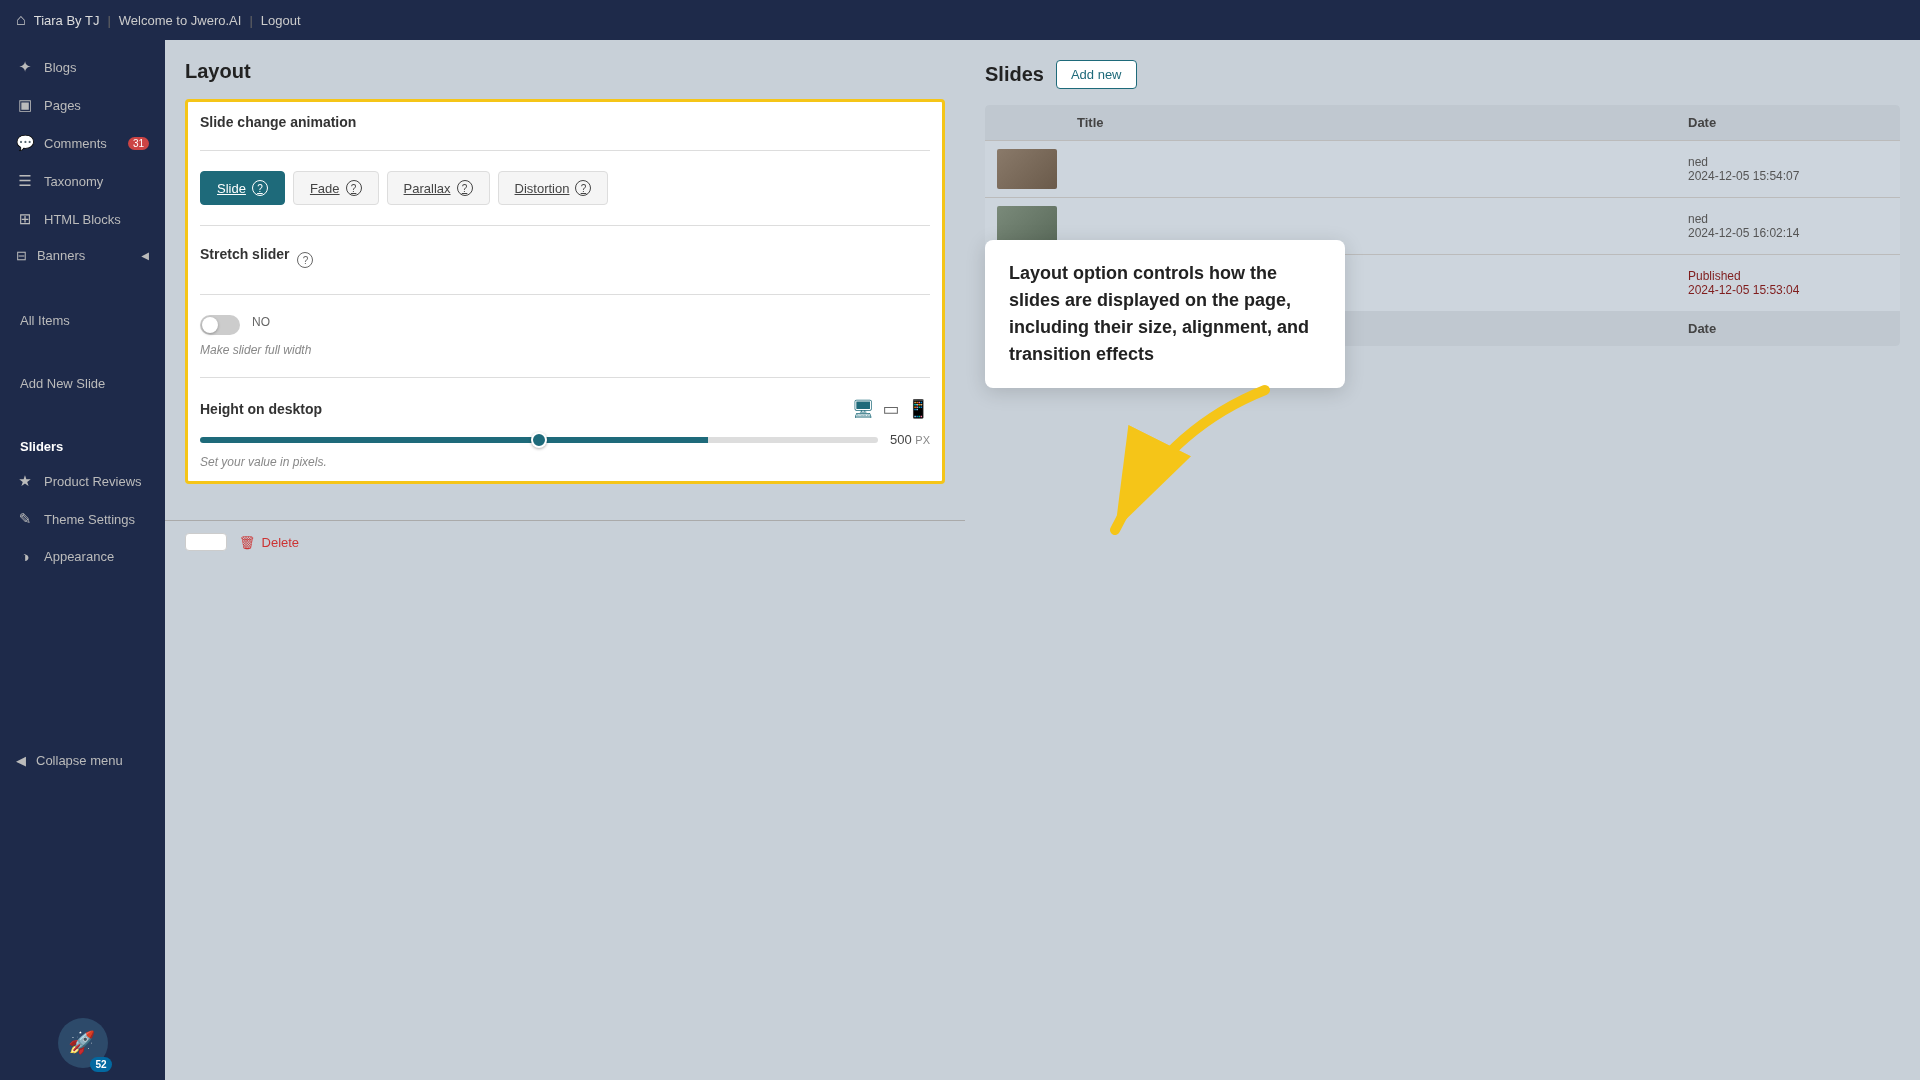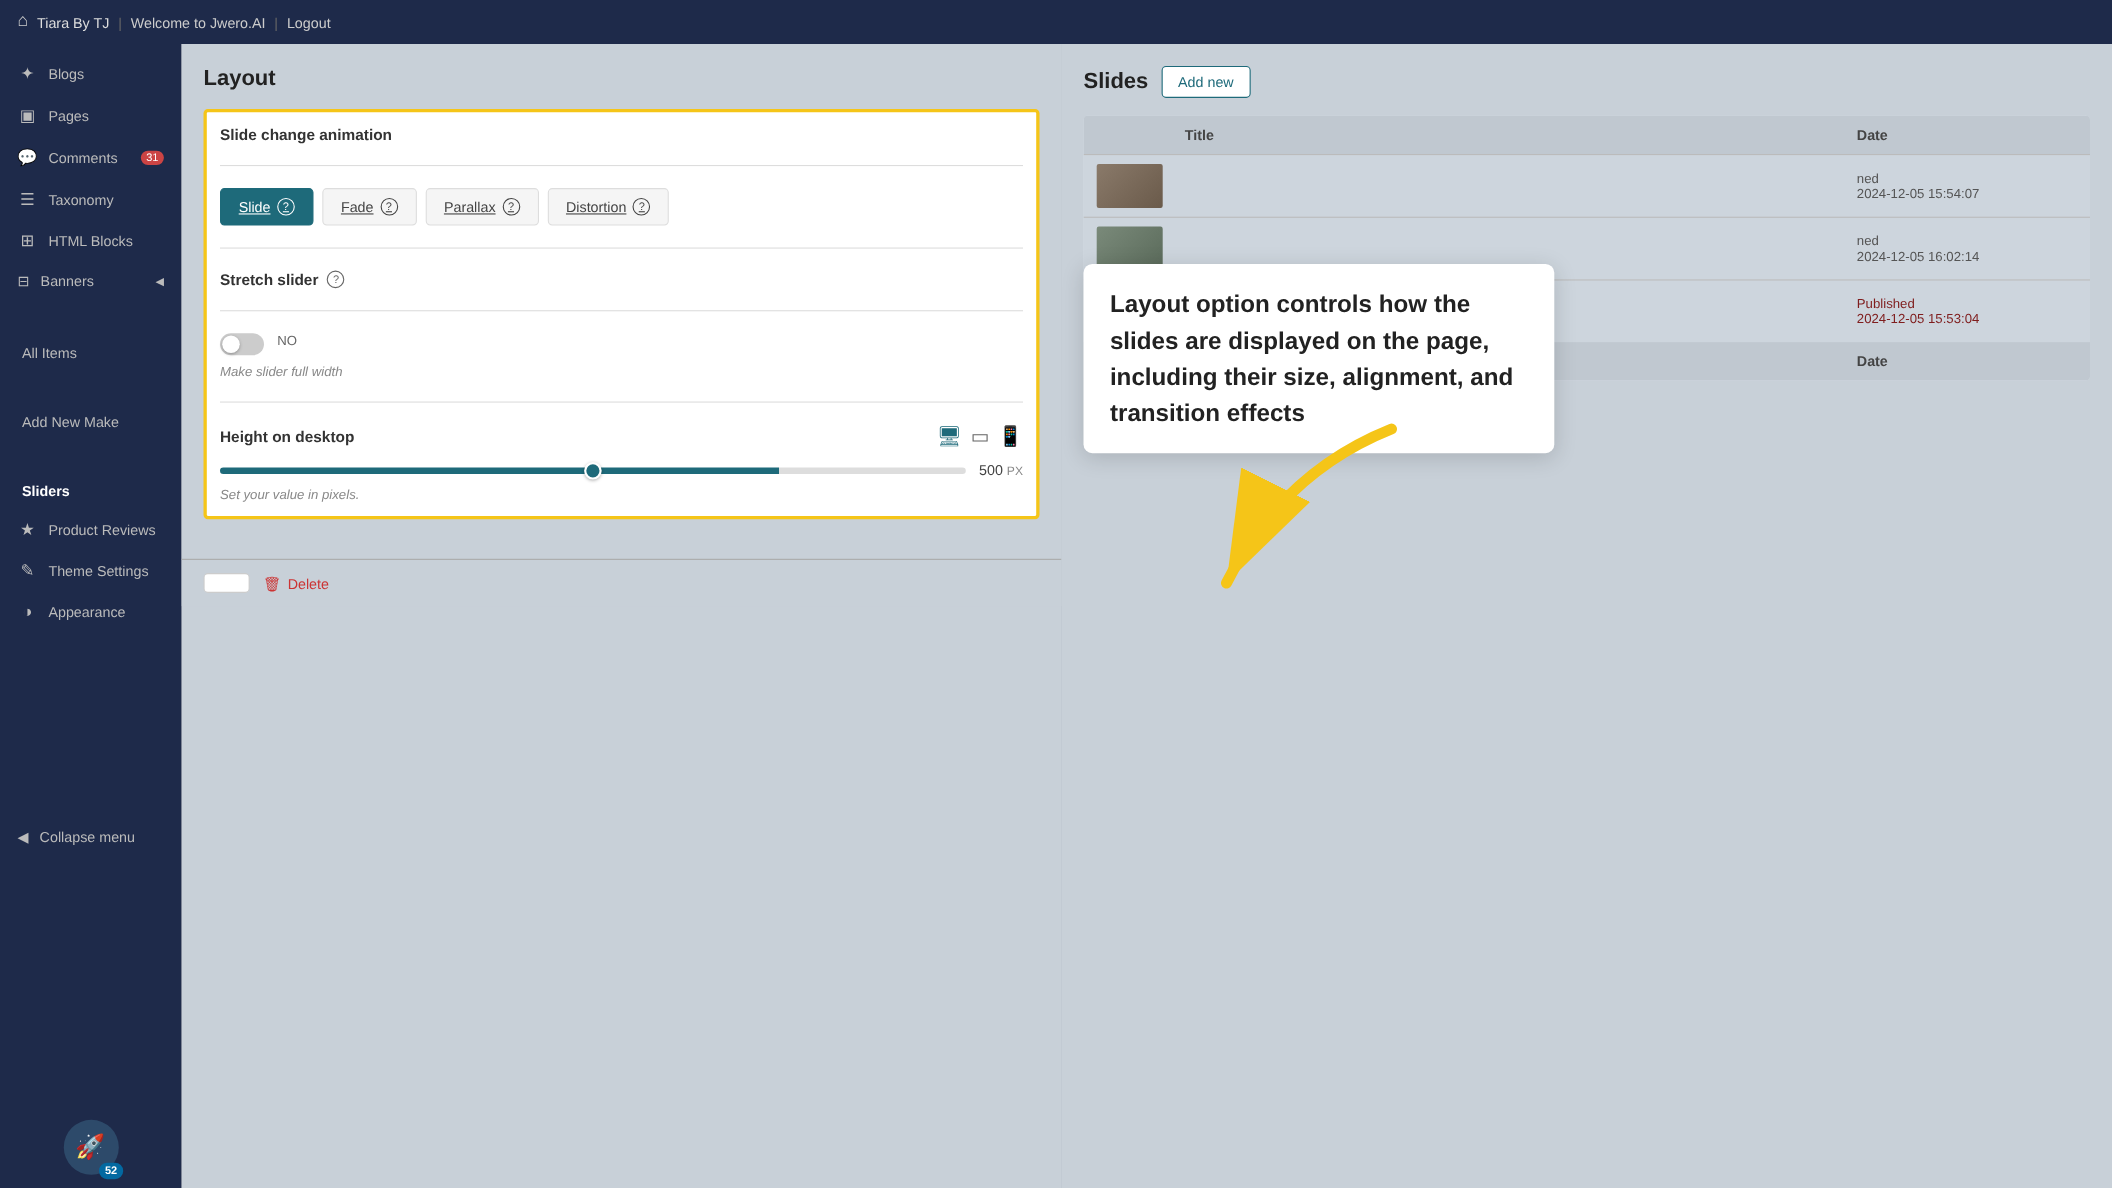--- a/index.html
+++ b/index.html
@@ -356,23 +356,23 @@
     }
 
     
     .tooltip-balloon {
       position: absolute;
       top: 200px;
       left: 20px;
       background: #fff;
       border-radius: 8px;
       padding: 20px 24px;
-      width: 428px;
+      width: 360px;
       box-shadow: 0 4px 20px rgba(0,0,0,0.15);
-      font-size: 22px;
+      font-size: 18px;
       font-weight: 700;
       color: #222;
       line-height: 1.5;
       z-index: 100;
     }
 
     
     .yellow-arrow {
       position: absolute;
       top: 330px;
@@ -466,21 +466,21 @@
     <div class="sidebar-section-header">
       <span class="icon">⊟</span>
       <span>Banners</span>
       <span class="collapse-arrow">◀</span>
     </div>
     <div class="sidebar-sub">
       <div class="sidebar-sub-item">
         <span>All Items</span>
       </div>
       <div class="sidebar-sub-item">
-        <span>Add New Make</span>
+        <span>Add New Slide</span>
       </div>
       <div class="sidebar-sub-item active">
         <span>Sliders</span>
       </div>
     </div>
 
     <div class="sidebar-item">
       <span class="icon">★</span>
       <span>Product Reviews</span>
     </div>
@@ -531,21 +531,21 @@
               </button>
               <button class="anim-btn">
                 <span>Distortion</span>
                 <span class="q-icon">?</span>
               </button>
             </div>
 
             <hr class="divider">
 
             <div style="display:flex; align-items:center; gap:8px; margin-bottom:4px;">
-              <div class="section-title" style="margin-bottom:0;">Stretch slider</div>
+              <div class="section-title" style="margin-bottom:12px;">Stretch slider</div>
               <span class="q-icon" style="width:16px;height:16px;border-radius:50%;border:1px solid #666;display:inline-flex;align-items:center;justify-content:center;font-size:10px;color:#666;">?</span>
             </div>
             <hr class="divider">
             <div class="stretch-row">
               <div class="toggle-switch">
                 <div class="knob"></div>
               </div>
               <span class="toggle-label">NO</span>
             </div>
             <div class="helper-text">Make slider full width</div>

